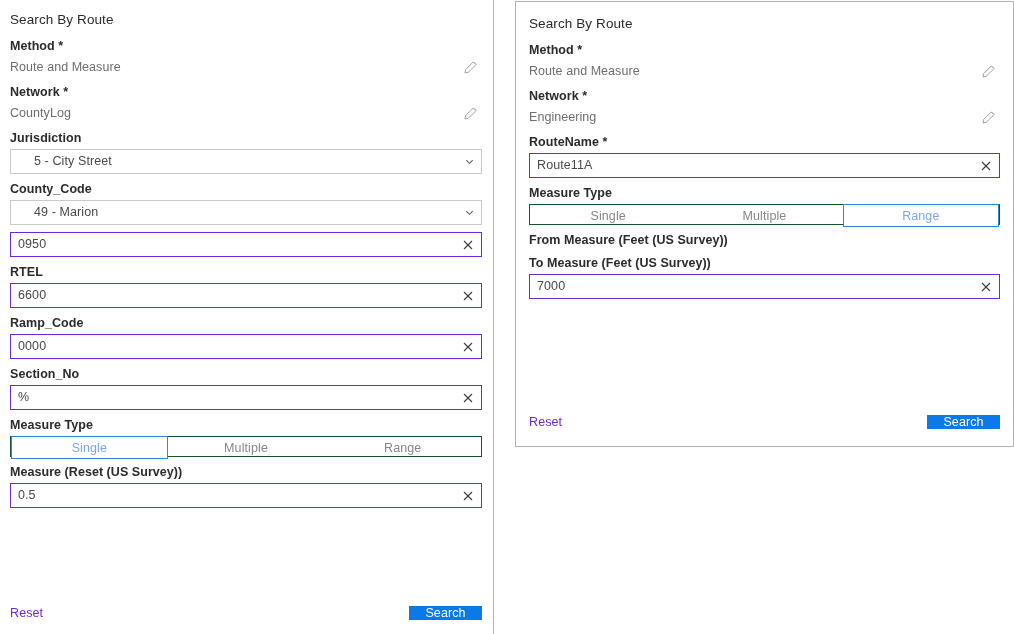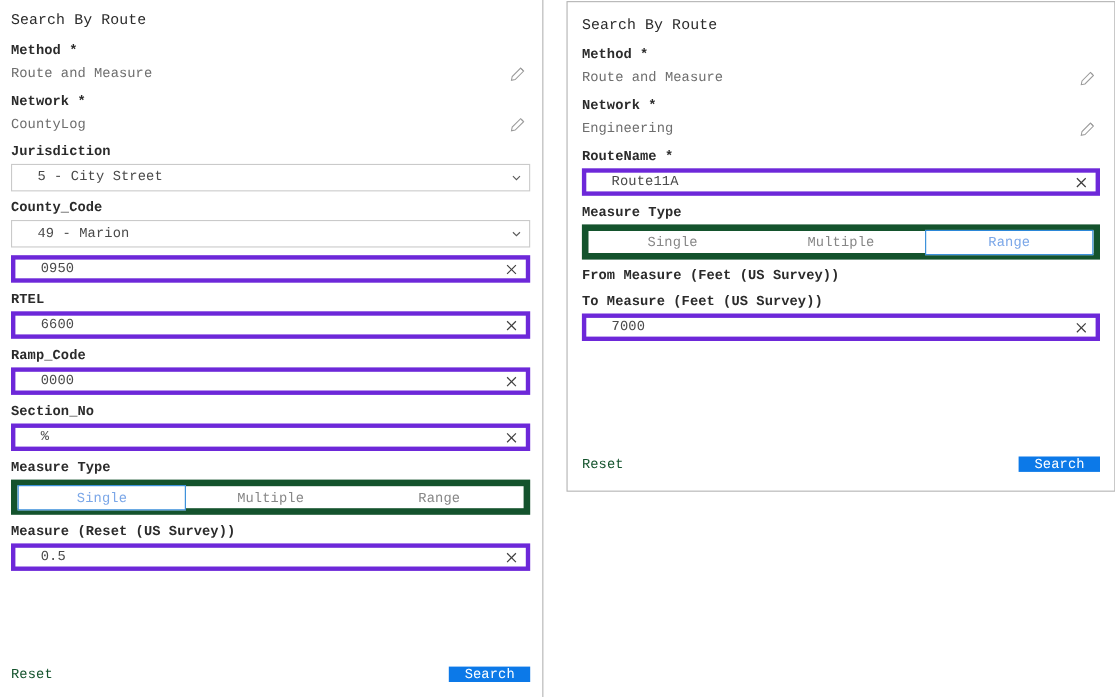--- a/index.html
+++ b/index.html
@@ -37,21 +37,20 @@
   #panel-right {
     left: 515px;
     top: 1px;
     width: 499px;
     height: 446px;
   }
   .panel-inner {
     position: relative;
     height: 100%;
     padding: 0 11px;
-    font-family: Liberation Mono, monospace;
   }
   #panel-right .panel-inner { padding: 0 13px; }
 
   
   .panel-title {
     font-size: 13.5px;
     color: #2b2b2b;
     font-weight: 400;
     letter-spacing: .1px;
     padding-top: 13px;
@@ -98,25 +97,24 @@
     border: none;
     padding: 0;
     flex: 0 0 auto;
   }
   .pencil-btn svg { display: block; }
 
   
   .input-wrap {
     position: relative;
     height: 25px;
-    border: 4px solid #6d28d9;
-    background: #ffffff;
-    display: flex;
-    align-items: center;
-    padding-left: 16px;
+    border: 1px solid #6d28d9;
+    background: #ffffff;
+    display: flex;
+    align-items: center;
   }
   .input-wrap .input-text {
     flex: 1 1 auto;
     font-size: 12.5px;
     color: #4a4a4a;
     padding-left: 7px;
     line-height: 23px;
     letter-spacing: .1px;
     white-space: nowrap;
     overflow: hidden;
@@ -164,22 +162,22 @@
     background: transparent;
     border: none;
     padding: 0;
     cursor: pointer;
   }
   .chev-btn svg { display: block; }
 
   
   .segmented {
     display: flex;
-    height: 32px;
-    border: 6px solid #14532d;
+    height: 21px;
+    border: 1px solid #14532d;
     background: #ffffff;
     justify-content: space-between;
   }
   .seg {
     flex: 1 1 0;
     display: flex;
     align-items: center;
     justify-content: center;
     font-size: 12.5px;
     color: #878787;
@@ -205,21 +203,21 @@
     right: 11px;
     display: flex;
     align-items: center;
     justify-content: space-between;
   }
   #panel-left .panel-footer { bottom: 14px; }
   #panel-right .panel-footer { left: 13px; right: 13px; bottom: 17px; }
 
   .reset-link {
     font-size: 12.5px;
-    color: #14532d;
+    color: #6d28d9;
     cursor: pointer;
     letter-spacing: .1px;
     background: transparent;
     border: none;
     padding: 0;
     font-family: inherit;
   }
   .search-btn {
     background: #0c79e8;
     color: #ffffff;

